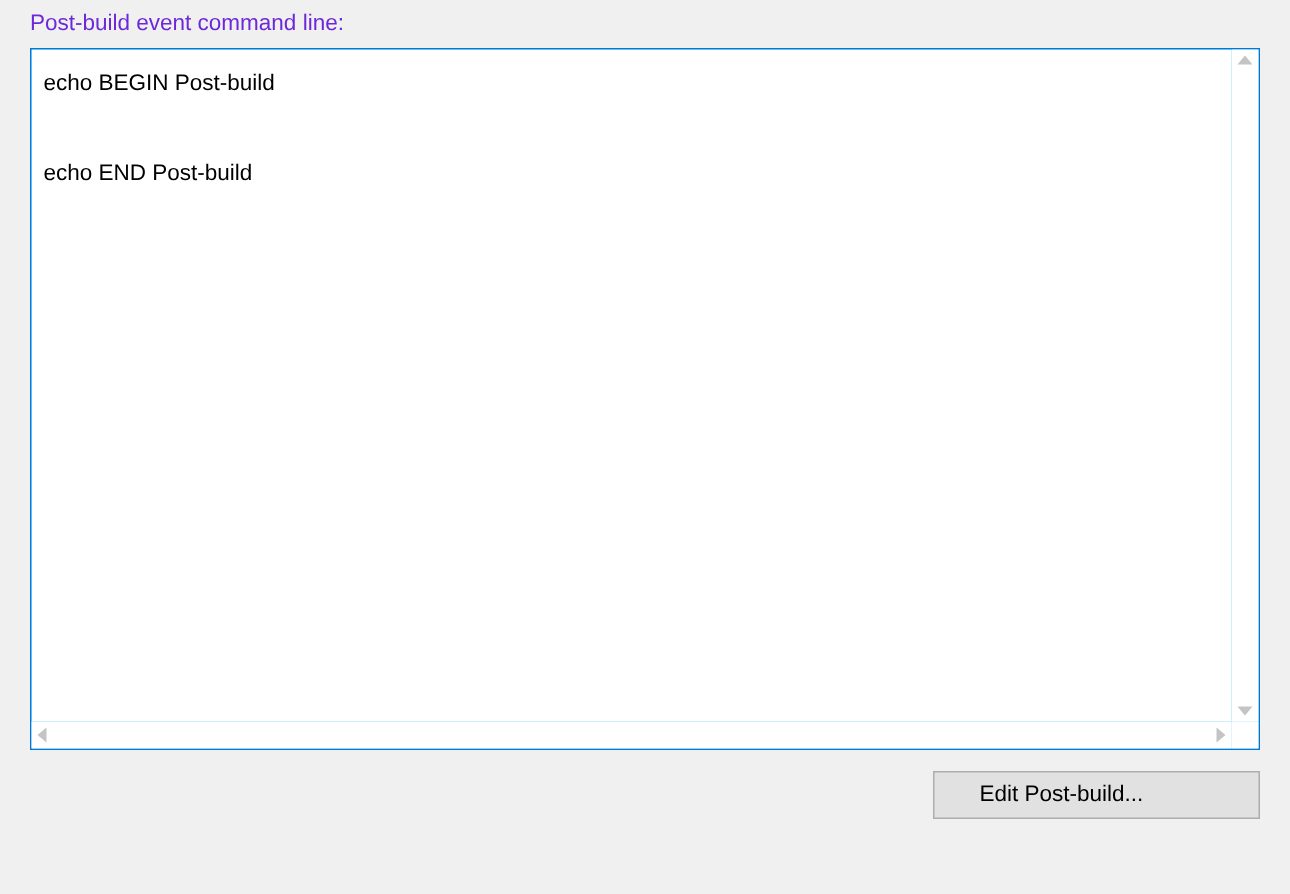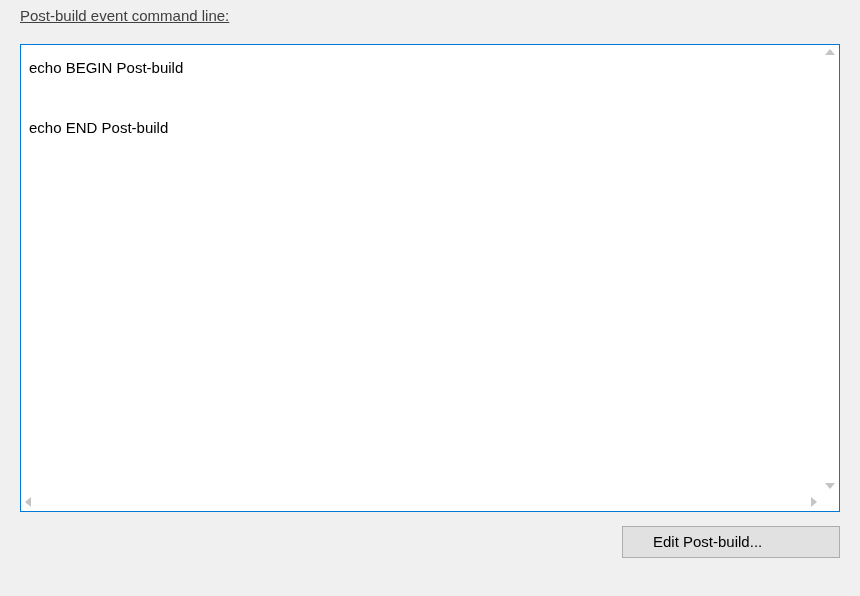--- a/index.html
+++ b/index.html
@@ -11,23 +11,22 @@
       font-family: "Segoe UI", Tahoma, sans-serif;
       font-size: 15px;
       background: #f0f0f0;
       width: 860px;
       height: 596px;
       padding: 7px 20px 20px 20px;
       color: #000;
     }
     .field-label {
       font-size: 15px;
-      margin-bottom: 20px;
-      color: #404040;
-      text-decoration: underline;
+      margin-bottom: 8px;
+      color: #6d28d9;
     }
     .textarea-wrap {
       position: relative;
       width: 820px;
       height: 468px;
       border: 1px solid #0078d7;
       background: #7dd3fc;
     }
     .textarea-inner {
       position: absolute;

